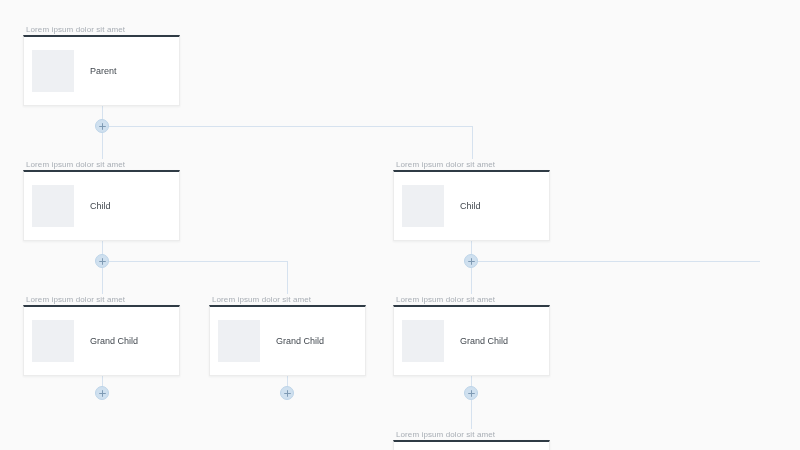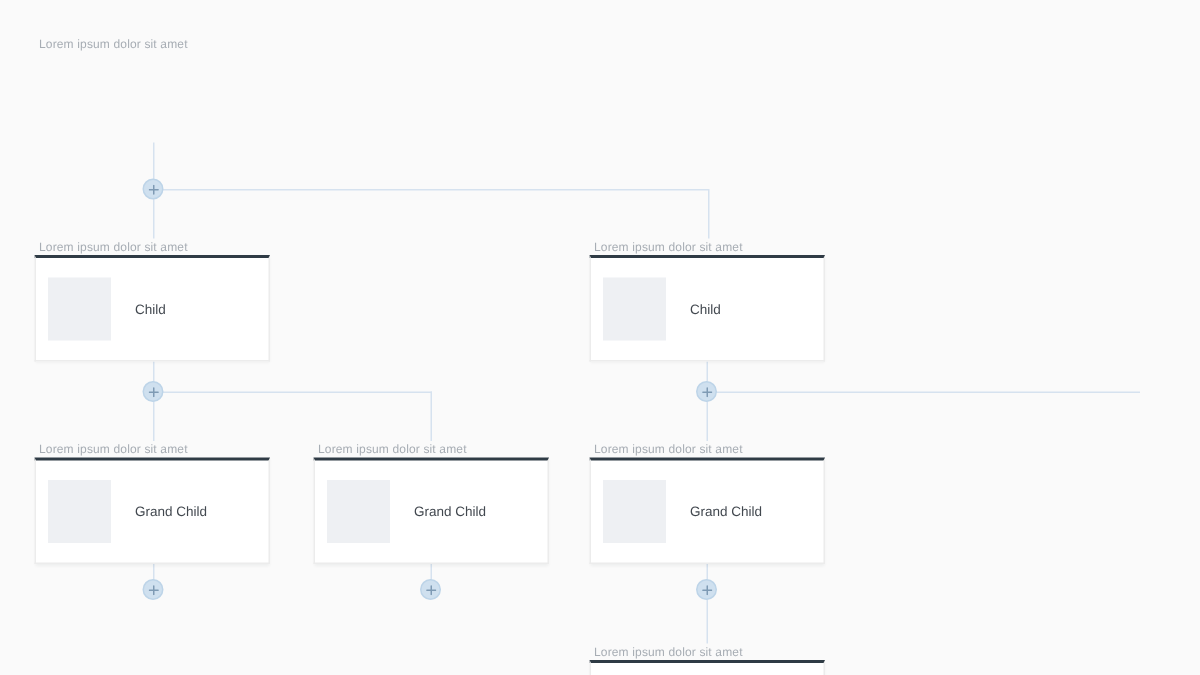--- a/index.html
+++ b/index.html
@@ -79,20 +79,24 @@
     <div class="line v" style="left: 471px; top: 230px; height: 31px;"></div>
     <div class="line h" style="left: 471px; top: 261px; width: 329px;"></div>
     <div class="line v" style="left: 471px; top: 261px; height: 33px;"></div>
     <div class="line v" style="left: 799px; top: 261px; height: 33px;"></div>
     <div class="line v" style="left: 102px; top: 365px; height: 28px;"></div>
     <div class="line v" style="left: 287px; top: 365px; height: 28px;"></div>
     <div class="line v" style="left: 471px; top: 365px; height: 28px;"></div>
     <div class="line v" style="left: 471px; top: 393px; height: 36px;"></div>
     <div class="node" style="left: 23px; top: 24px; width: 157px;">
       <div class="node-label">Lorem ipsum dolor sit amet</div>
+      <div class="node-card" style="height: 71px;">
+        <div class="node-thumb"></div>
+        <div class="node-title">Parent</div>
+      </div>
     </div>
     <div class="node" style="left: 23px; top: 159px; width: 157px;">
       <div class="node-label">Lorem ipsum dolor sit amet</div>
       <div class="node-card" style="height: 71px;">
         <div class="node-thumb"></div>
         <div class="node-title">Child</div>
       </div>
     </div>
     <div class="node" style="left: 393px; top: 159px; width: 157px;">
       <div class="node-label">Lorem ipsum dolor sit amet</div>

